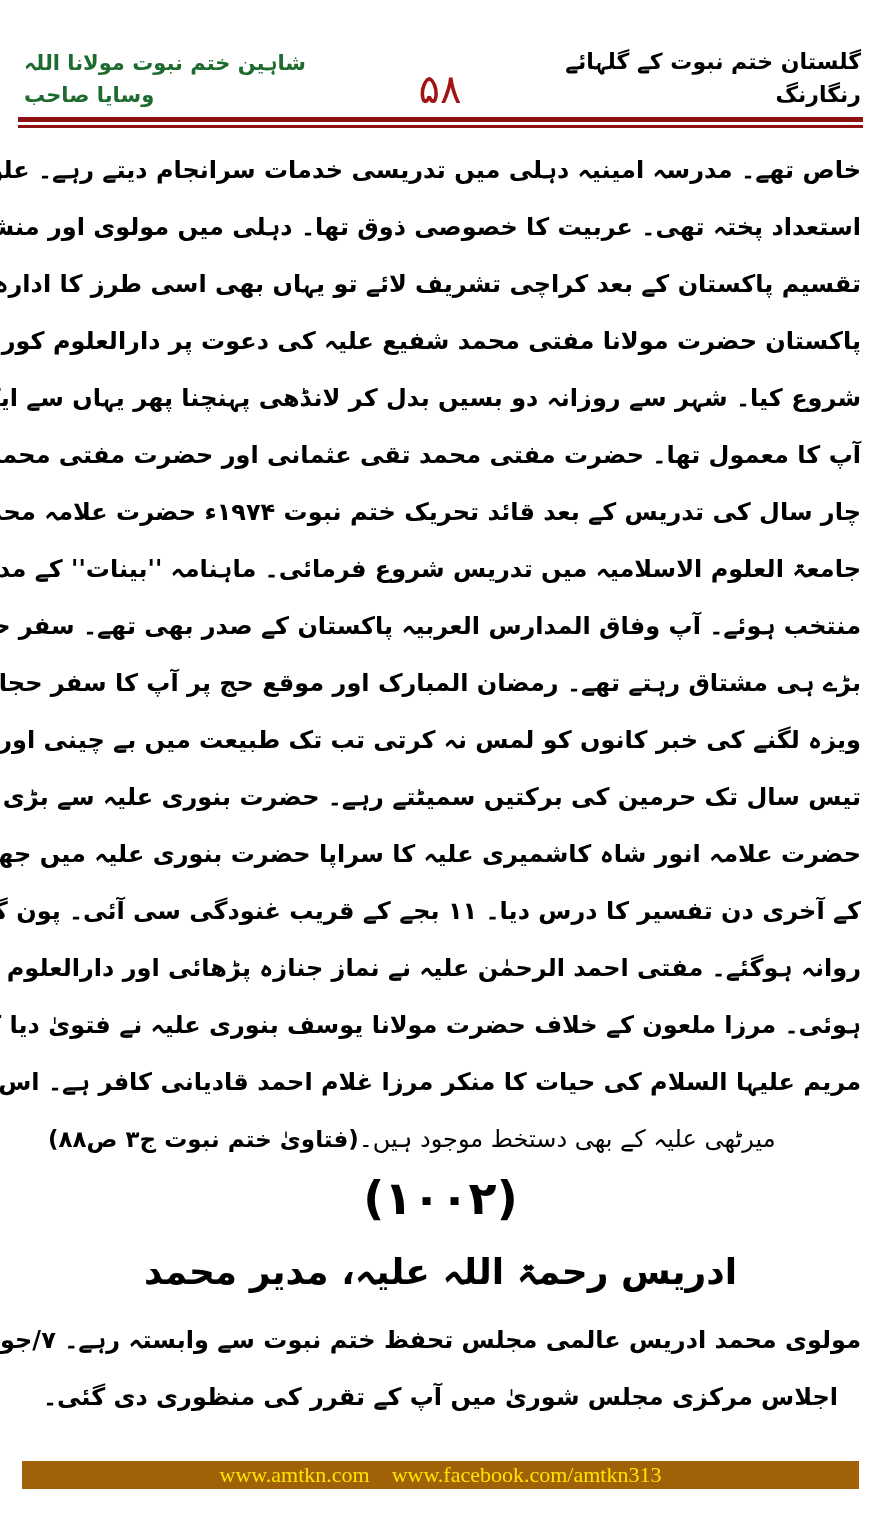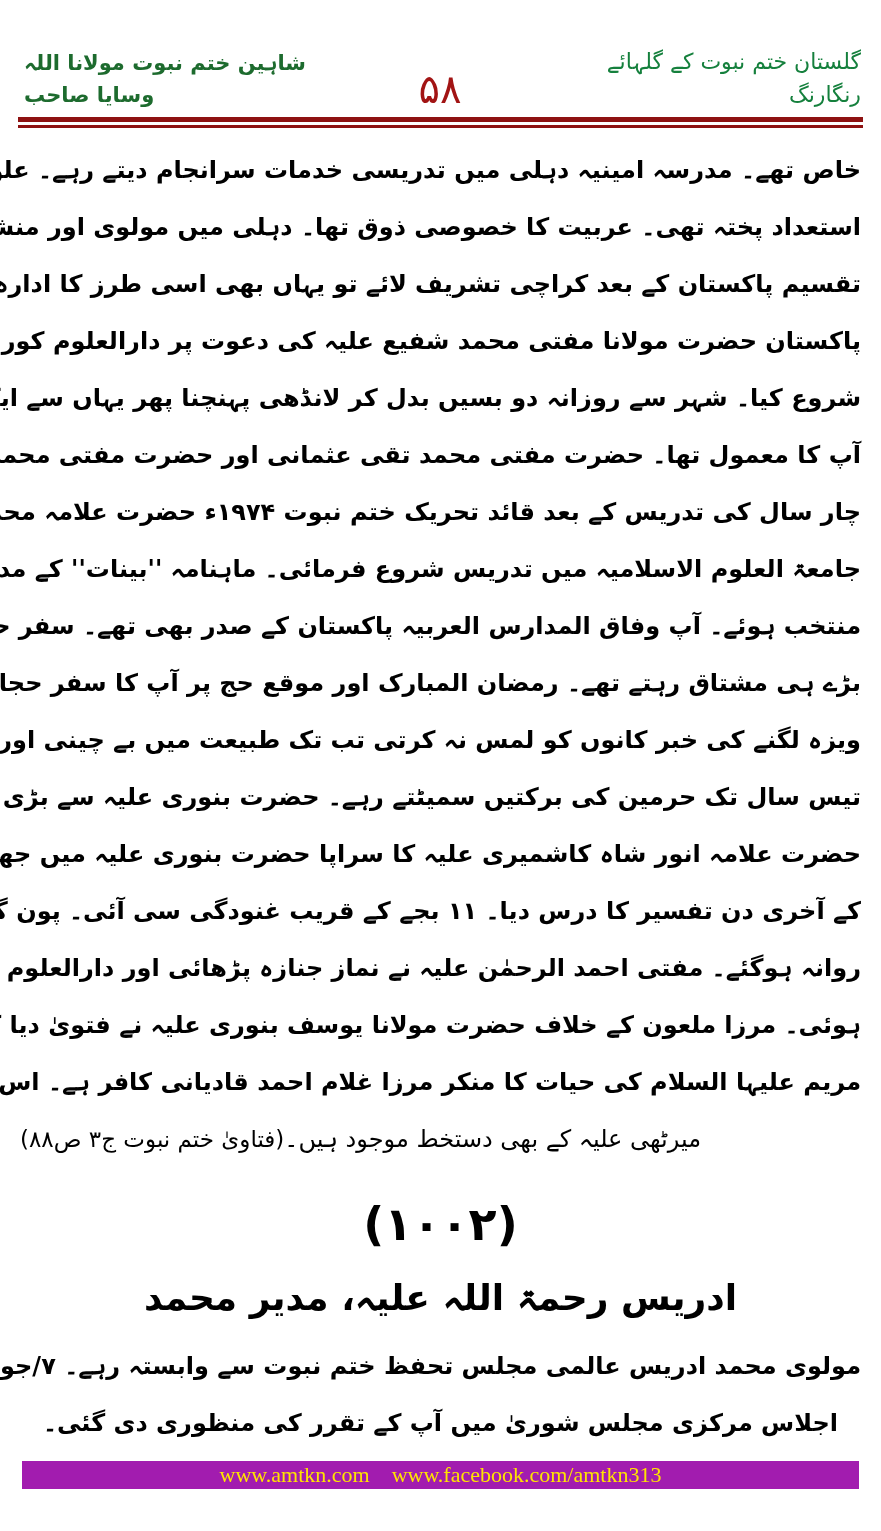--- a/index.html
+++ b/index.html
@@ -31,23 +31,23 @@
   .header-center {
     flex: 1;
     text-align: center;
     color: #a21414;
     font-size: 40px;
     font-weight: 400;
     line-height: 44px;
   }
   .header-right {
     width: 300px;
-    color: #15803d;
+    color: #000000;
     font-size: 22px;
-    font-weight: 400;
+    font-weight: 700;
     text-align: right;
     direction: rtl;
     line-height: 1.5;
   }
   
   .rules { margin: 6px 18px 0 18px; }
   .rule-thick { height: 5px; background: #8e1212; }
   .rule-gap   { height: 3px; background: transparent; }
   .rule-thin  { height: 3px; background: #8e1212; }
   
@@ -66,34 +66,34 @@
   .sig-row {
     height: 57px;
     line-height: 57px;
     display: flex;
     direction: ltr;
     justify-content: space-between;
     align-items: center;
   }
   .sig-citation {
     font-size: 23px;
-    font-weight: 400;
+    font-weight: 700;
     direction: rtl;
     white-space: nowrap;
+    margin-left: 28px;
   }
   .sig-text {
     font-size: 24px;
     font-weight: 400;
     direction: rtl;
     white-space: nowrap;
     margin-right: 170px;
   }
   
   .section-number {
-    margin-top: 26px;
     text-align: center;
     font-size: 46px;
     font-weight: 700;
     color: #000;
     line-height: 60px;
   }
   .section-heading {
     margin-top: 16px;
     text-align: center;
     direction: rtl;
@@ -107,21 +107,21 @@
     text-align: center;
     text-align-last: center;
   }
   
   .footer-bar {
     position: absolute;
     left: 22px;
     right: 22px;
     top: 1461px;
     height: 28px;
-    background: #a21caf;
+    background: #a16207;
     display: flex;
     align-items: center;
     justify-content: center;
     gap: 22px;
     font-family: "Liberation Serif", serif;
     font-size: 22px;
     white-space: nowrap;
   }
   .footer-yellow { color: #ffe400; }
   .footer-white  { color: #ffffff; }

